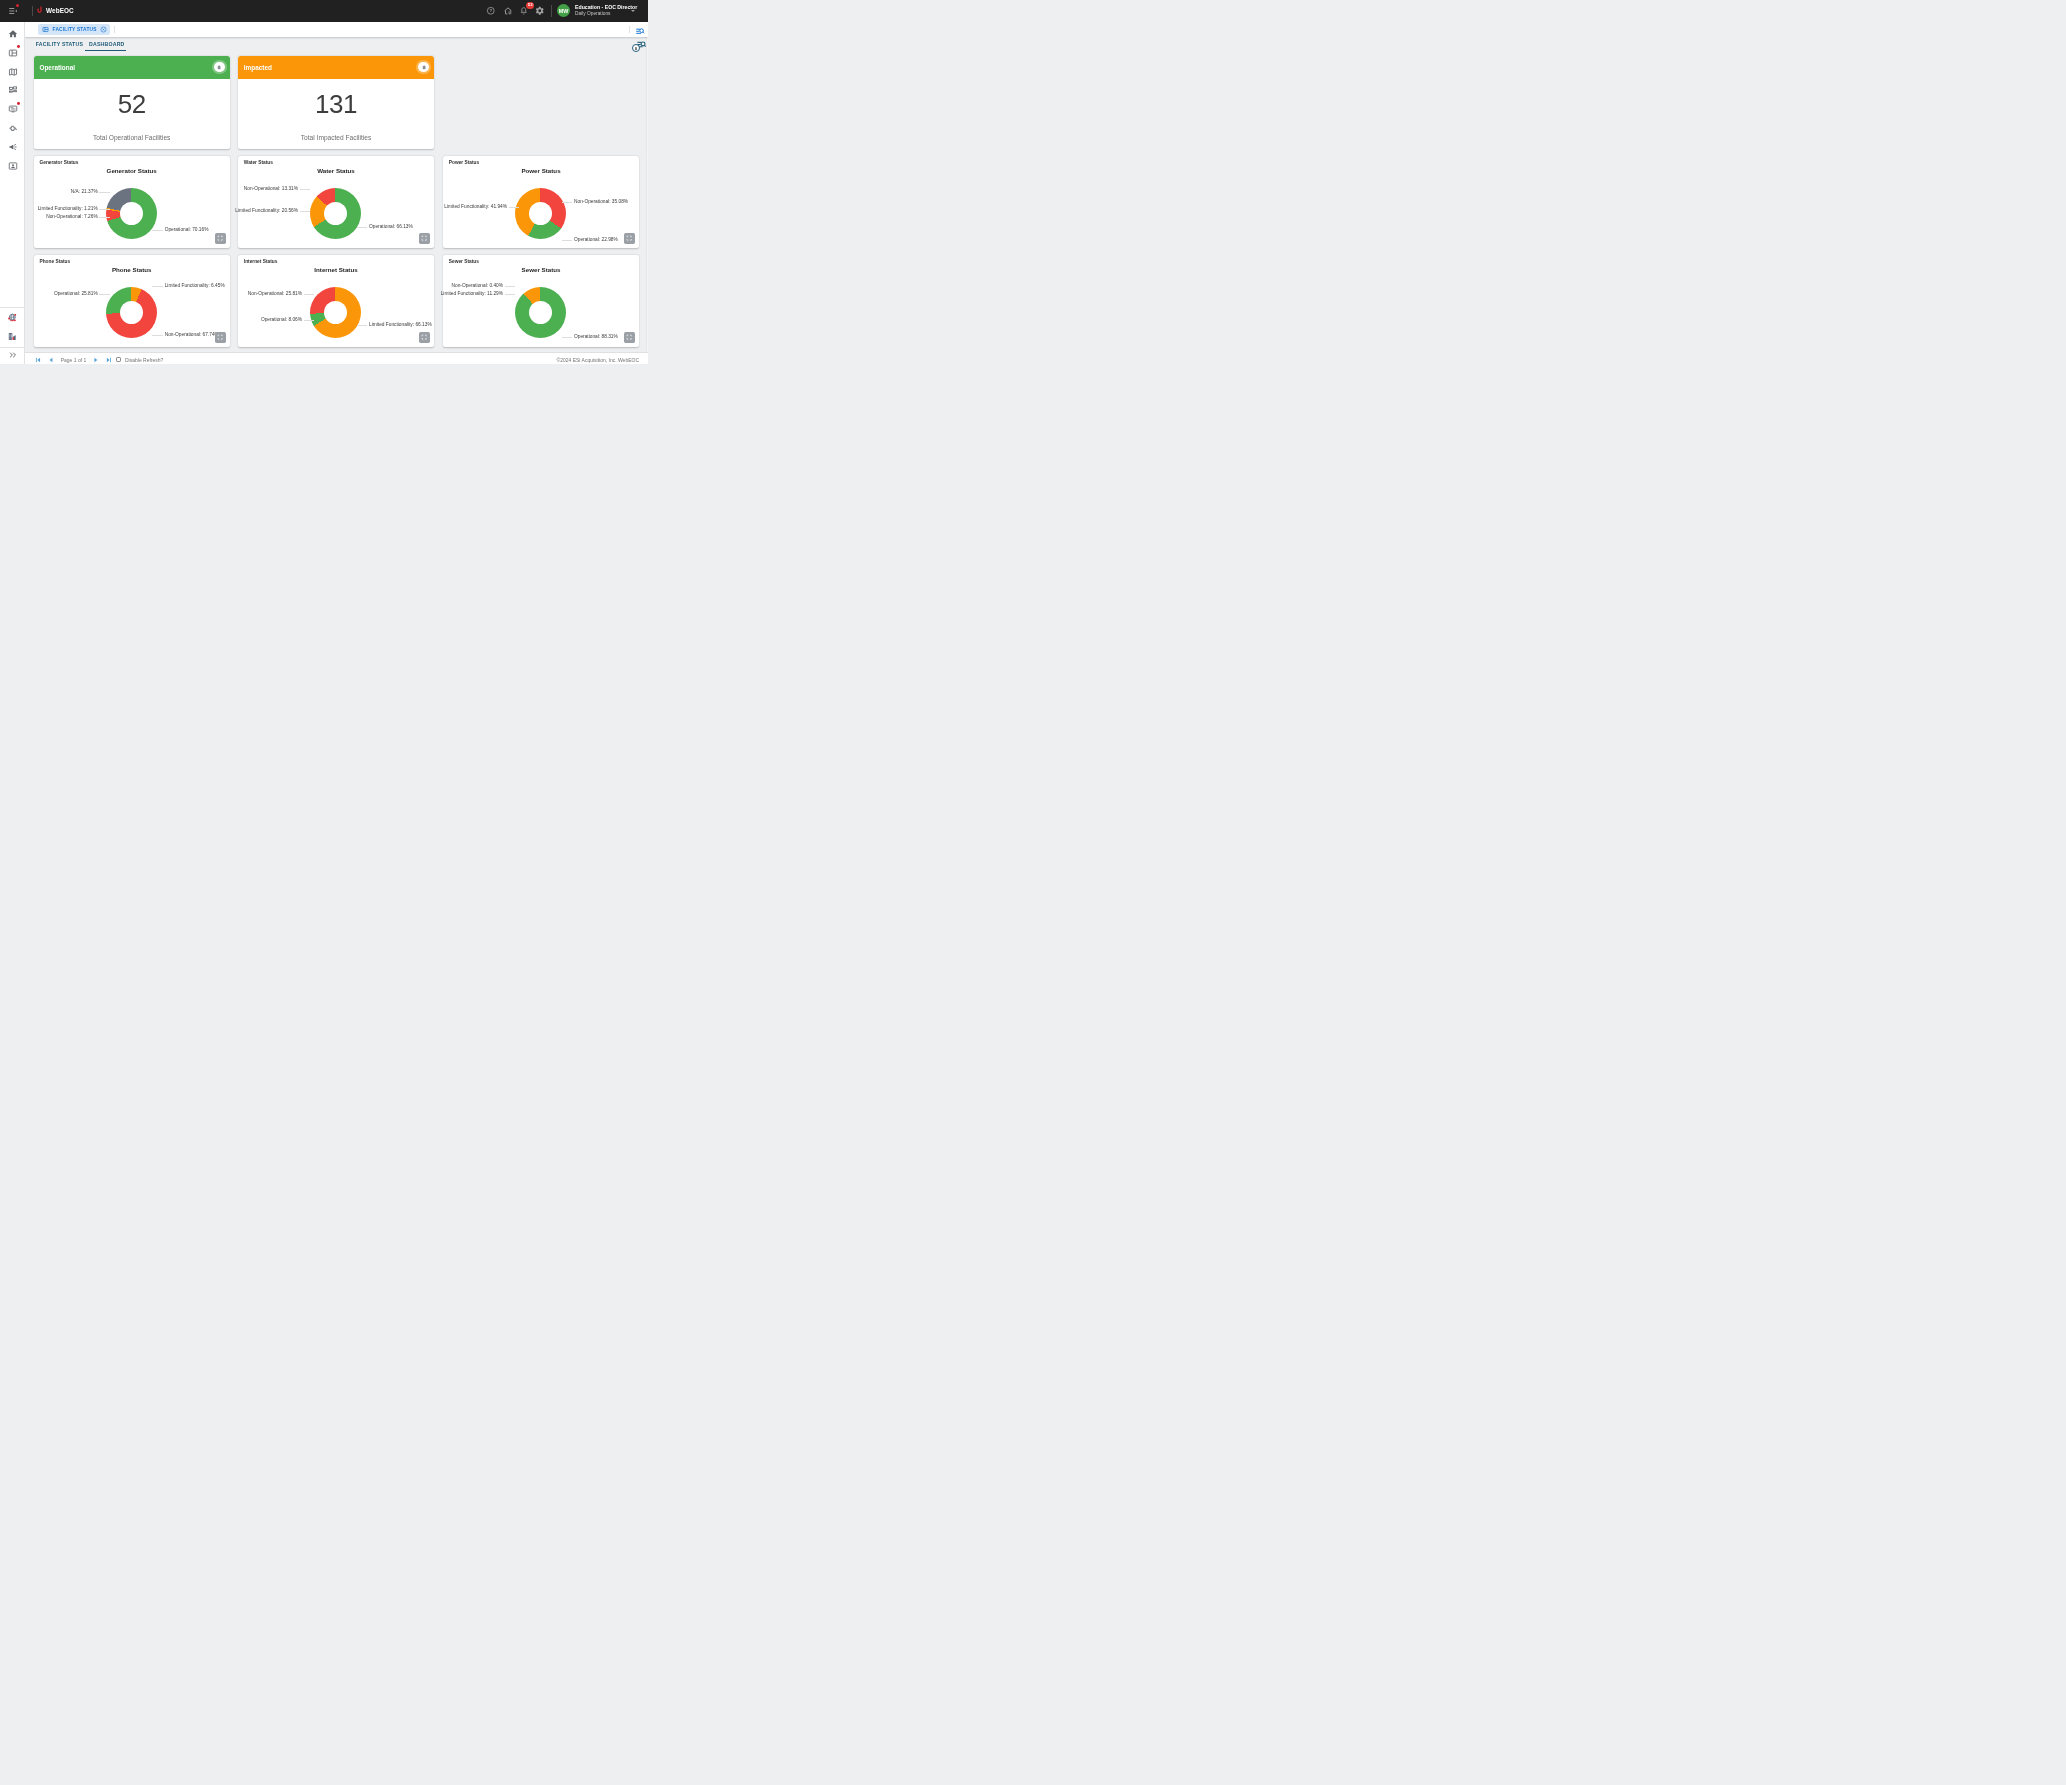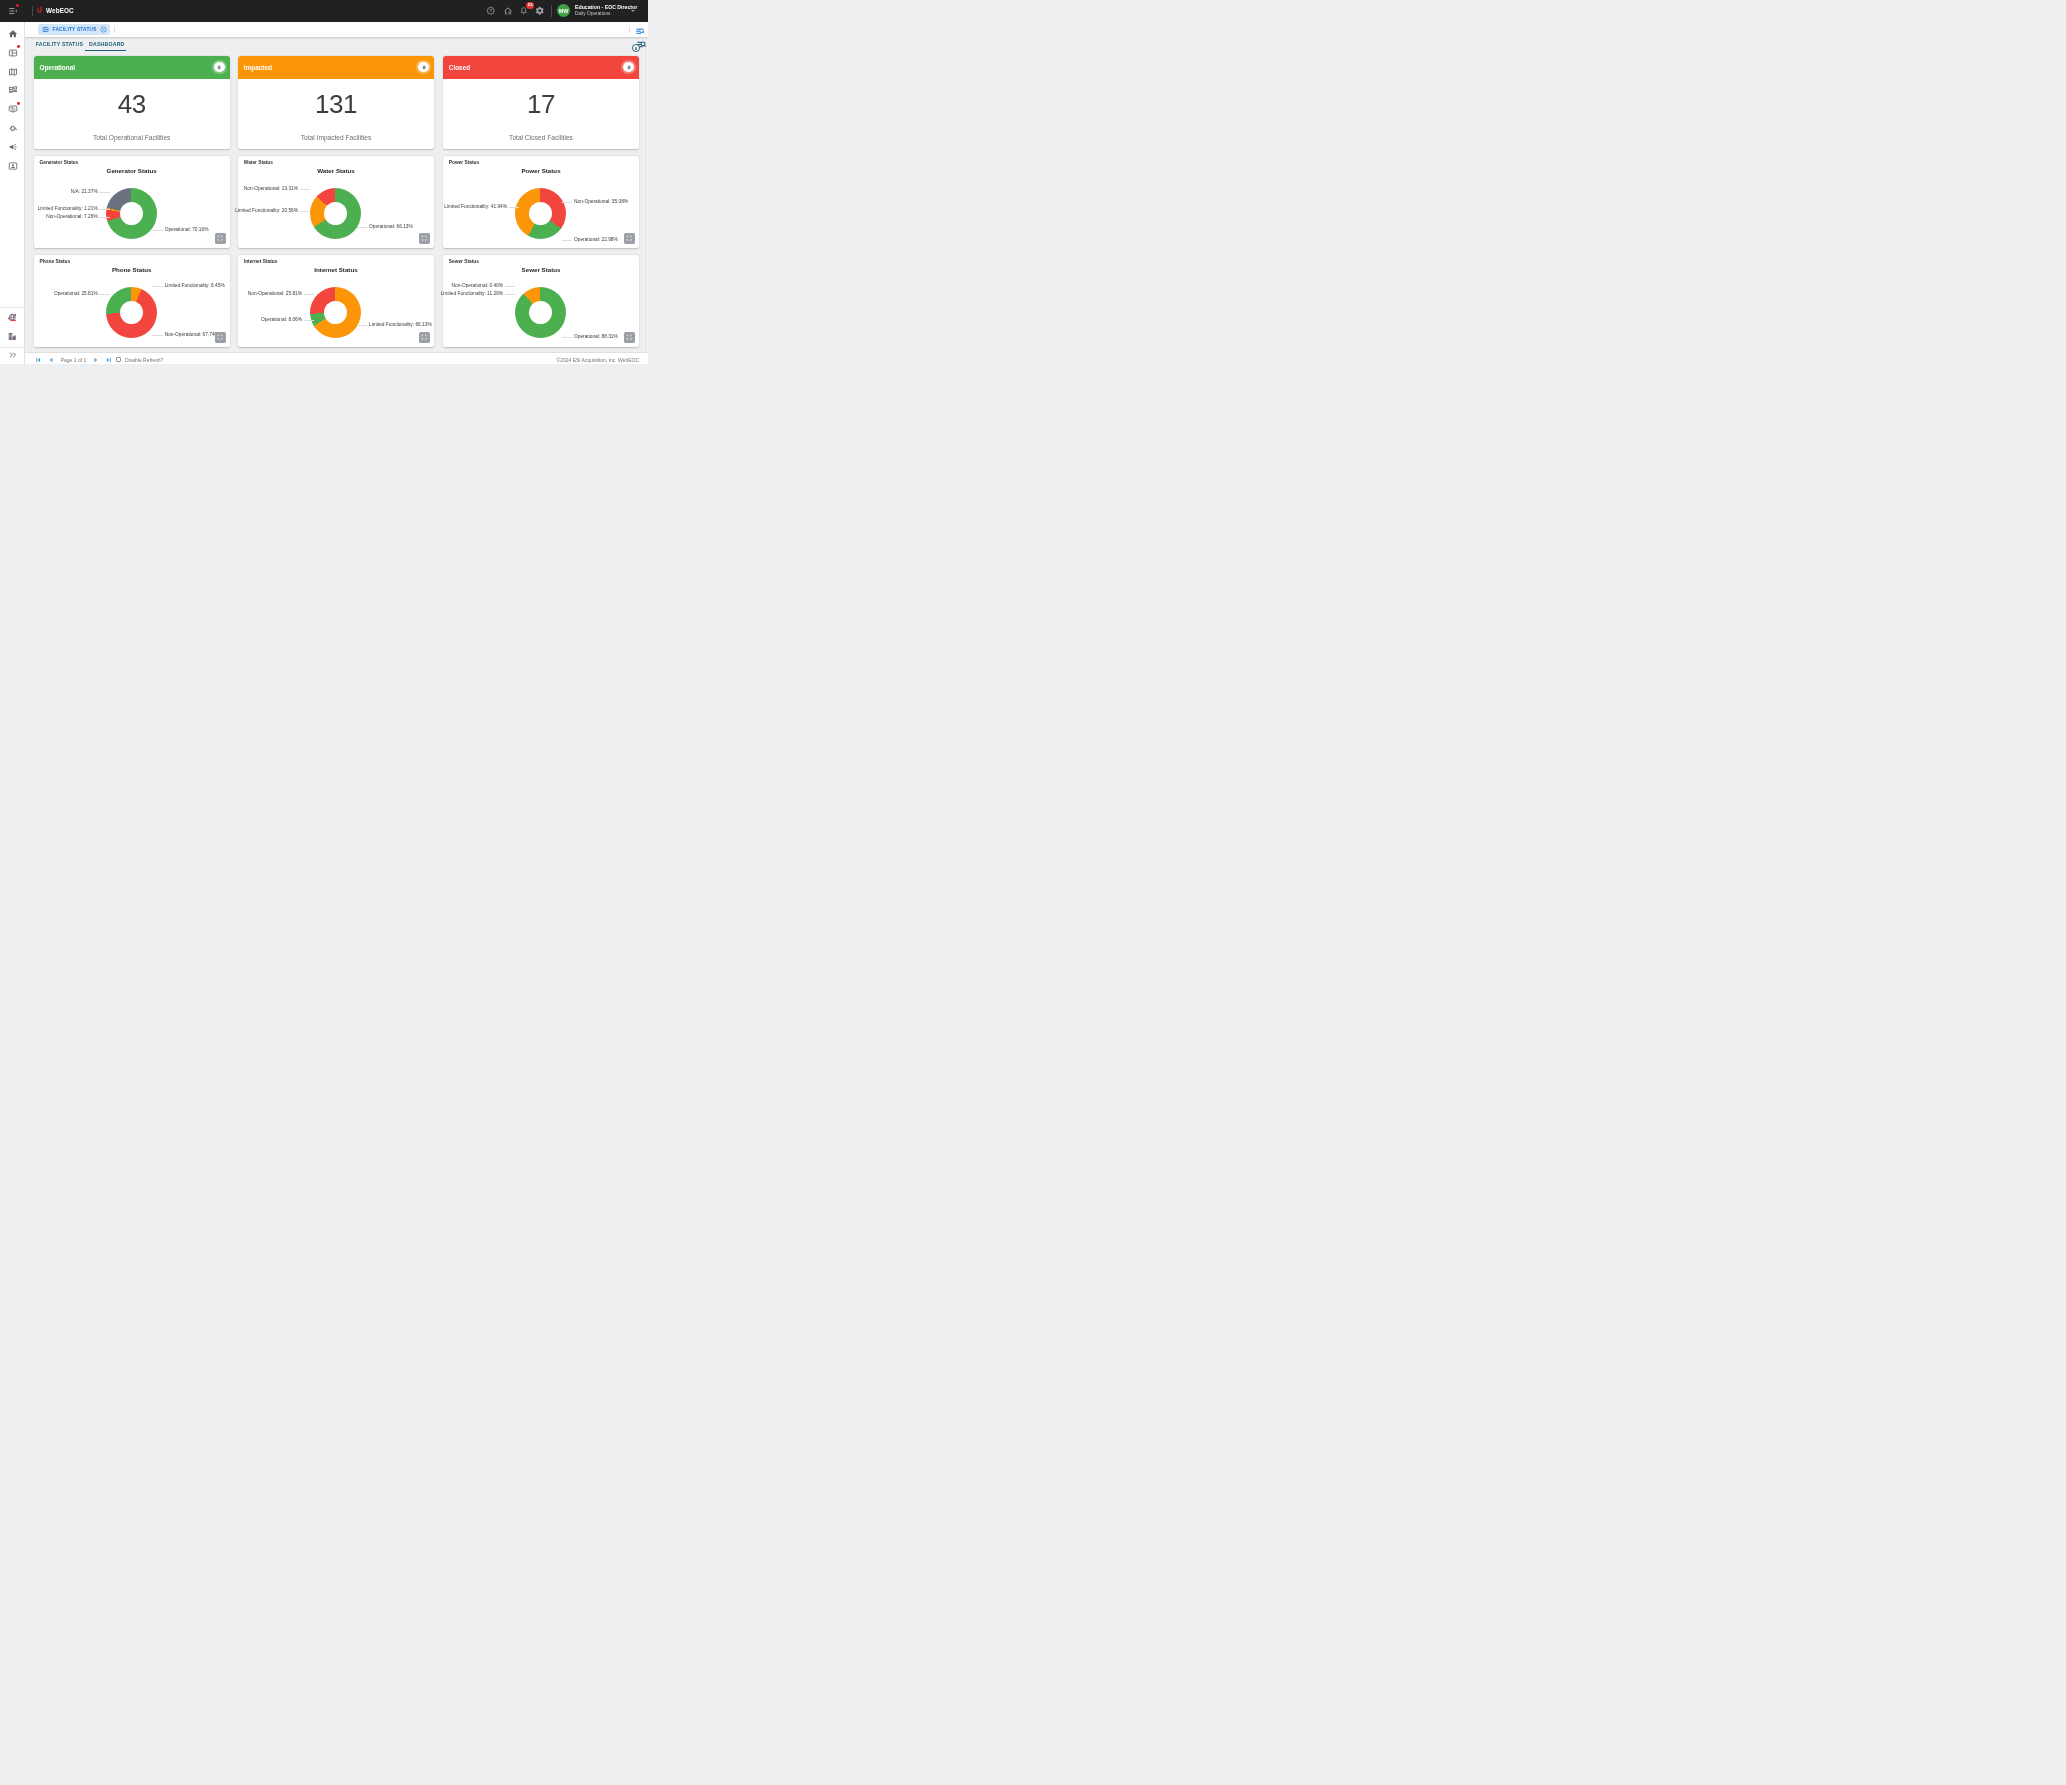--- a/index.html
+++ b/index.html
@@ -316,21 +316,21 @@
                 <rect x="8.8" y="9.8" width="1.6" height="1.6"></rect>
                 <rect x="12.8" y="9.8" width="1.6" height="1.6"></rect>
                 <rect x="8.8" y="12.6" width="1.6" height="1.6"></rect>
                 <rect x="12.8" y="12.6" width="1.6" height="1.6"></rect>
                 <rect x="8.8" y="15.4" width="1.6" height="1.6"></rect>
                 <rect x="12.8" y="15.4" width="1.6" height="1.6"></rect>
               </g>
             </svg>
         </span>
       </div>
-      <div class="sum-value">43</div>
+      <div class="sum-value">52</div>
       <div class="sum-caption">Total Operational Facilities</div>
     </div>
     <div class="sum-card sc1">
       <div class="sum-head" style="background: rgb(251, 150, 8);">
         <span class="sum-title">Impacted</span>
         <span class="sum-icon">
           <svg width="6.2" height="6.2" viewBox="0 0 24 24">
               <g fill="#6f7680">
                 <rect x="7" y="8" width="10" height="12"></rect>
                 <rect x="10.8" y="4.5" width="2.4" height="4"></rect>
@@ -342,43 +342,20 @@
                 <rect x="12.8" y="12.6" width="1.6" height="1.6"></rect>
                 <rect x="8.8" y="15.4" width="1.6" height="1.6"></rect>
                 <rect x="12.8" y="15.4" width="1.6" height="1.6"></rect>
               </g>
             </svg>
         </span>
       </div>
       <div class="sum-value">131</div>
       <div class="sum-caption">Total Impacted Facilities</div>
     </div>
-    <div class="sum-card sc2">
-      <div class="sum-head" style="background: rgb(242, 69, 61);">
-        <span class="sum-title">Closed</span>
-        <span class="sum-icon">
-          <svg width="6.2" height="6.2" viewBox="0 0 24 24">
-              <g fill="#6f7680">
-                <rect x="7" y="8" width="10" height="12"></rect>
-                <rect x="10.8" y="4.5" width="2.4" height="4"></rect>
-              </g>
-              <g fill="#fff">
-                <rect x="8.8" y="9.8" width="1.6" height="1.6"></rect>
-                <rect x="12.8" y="9.8" width="1.6" height="1.6"></rect>
-                <rect x="8.8" y="12.6" width="1.6" height="1.6"></rect>
-                <rect x="12.8" y="12.6" width="1.6" height="1.6"></rect>
-                <rect x="8.8" y="15.4" width="1.6" height="1.6"></rect>
-                <rect x="12.8" y="15.4" width="1.6" height="1.6"></rect>
-              </g>
-            </svg>
-        </span>
-      </div>
-      <div class="sum-value">17</div>
-      <div class="sum-caption">Total Closed Facilities</div>
-    </div>
 
     <div class="chart-card row2 cx0 c0">
       <div class="cc-head">Generator Status</div>
       <div class="cc-title">Generator Status</div>
       <div class="donut" style="background: conic-gradient(rgb(76, 175, 80) 0%, rgb(76, 175, 80) 70.16%, rgb(242, 69, 61) 70.16%, rgb(242, 69, 61) 77.42%, rgb(251, 150, 8) 77.42%, rgb(251, 150, 8) 78.63%, rgb(107, 114, 128) 78.63%, rgb(107, 114, 128) 100%);"></div>
       <div class="pl l pl0">N/A: 21.37%</div>
       <div class="pl l pl1">Limited Functionality: 1.21%</div>
       <div class="pl l pl2">Non-Operational: 7.26%</div>
       <div class="pl r pl3">Operational: 70.16%</div>
       <button class="fs-btn">

